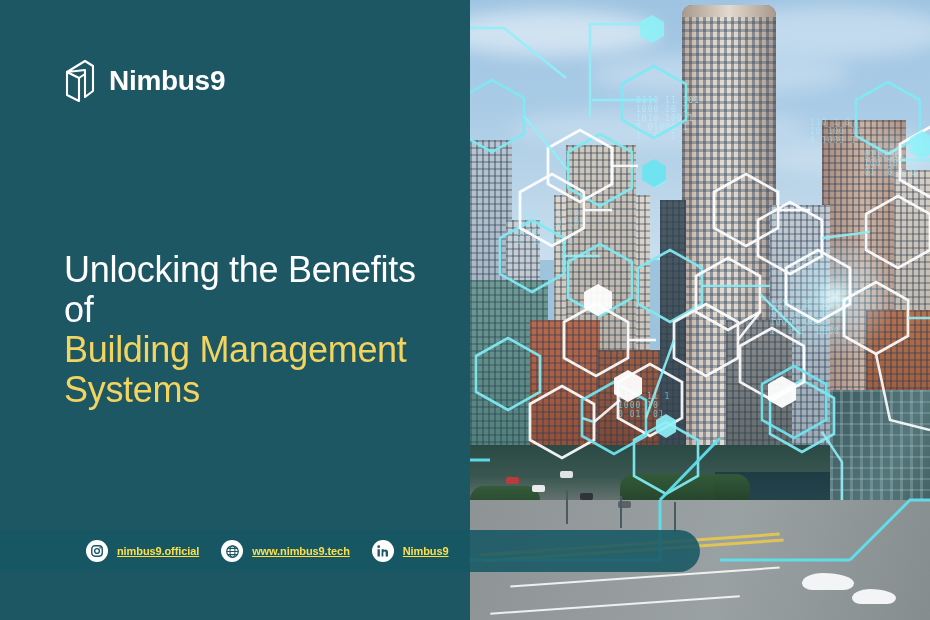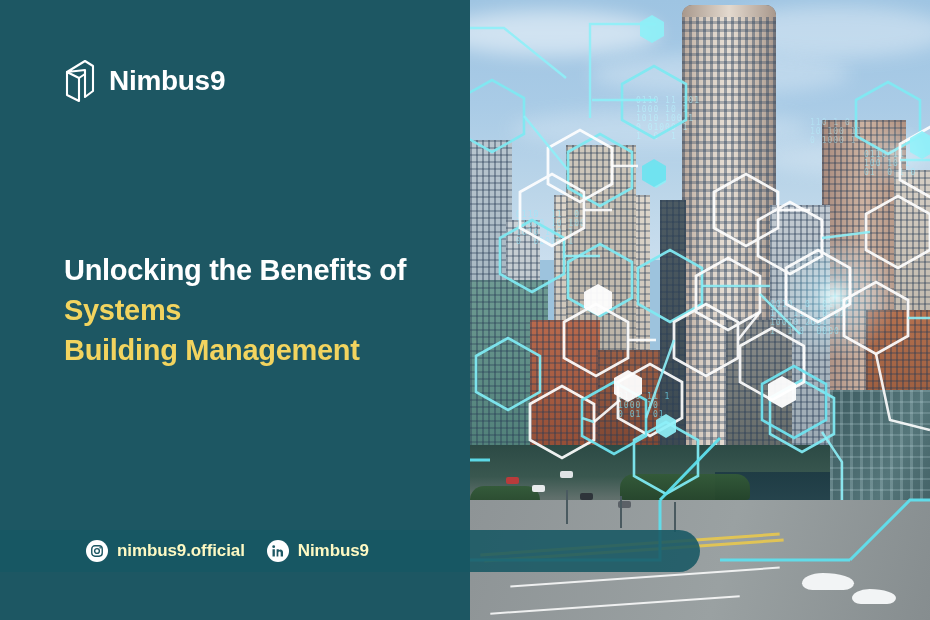--- a/index.html
+++ b/index.html
@@ -49,33 +49,33 @@
   .binary { position:absolute; color:rgba(150,235,255,.55); font-family:"DejaVu Sans Mono", monospace;
             font-size:8px; line-height:9px; letter-spacing:1px; white-space:pre; pointer-events:none; }
 
   
   .panel { position:absolute; left:0; top:0; width:470px; height:620px; background:#1d5763; }
 
   .logo { position:absolute; left:64px; top:58px; display:flex; align-items:center; gap:13px; }
   .logo-word { color:#ffffff; font-size:28px; font-weight:bold; letter-spacing:-.3px; }
 
   .headline { position:absolute; left:64px; top:250px; width:390px;
-              font-size:29px; line-height:40px; font-weight:bold; letter-spacing:-.3px; }
+              font-size:36px; line-height:40px; font-weight:normal; letter-spacing:-.3px; }
   .l-white { color:#ffffff; display:block; }
   .l-yellow { color:#f2d45f; display:block; }
 
   
   .social { position:absolute; left:0; top:530px; height:42px; width:700px;
             background:rgba(23,88,99,.88); border-radius:0 21px 21px 0;
             display:flex; align-items:center; padding-left:86px; gap:0; }
   .sitem { display:flex; align-items:center; gap:9px; margin-right:22px; }
   .sitem:last-child { margin-right:0; }
   .sicon { width:22px; height:22px; border-radius:50%; background:#ffffff;
            display:flex; align-items:center; justify-content:center; flex:0 0 auto; }
-  .slabel { color:#fef9c3; font-size:17px; font-weight:bold; letter-spacing:-.1px; white-space:nowrap; }
+  .slabel { color:#fde047; font-size:11px; font-weight:bold; letter-spacing:-.1px; white-space:nowrap;text-decoration:underline; }
 </style>
 </head>
 <body>
 
 <div class="poster">
 
   <div class="photo-pane">
 
     <div class="sky"></div>
     <div class="cloud" style="left:-30px;top:10px;width:220px;height:46px;"></div>
@@ -285,38 +285,48 @@
       <svg width="32" height="46" viewBox="0 0 32 46">
         <path d="M3 14 L21 3 L29 8 L29 33 L21 39 L21 12 Z" fill="none" stroke="#ffffff" stroke-width="2.1" stroke-linejoin="round"></path>
         <path d="M3 14 L15 20 L15 43 L3 37 Z" fill="none" stroke="#ffffff" stroke-width="2.1" stroke-linejoin="round"></path>
         <path d="M15 20 L21 16" fill="none" stroke="#ffffff" stroke-width="2.1"></path>
       </svg>
       <span class="logo-word">Nimbus9</span>
     </div>
 
     <div class="headline">
       <span class="l-white">Unlocking the Benefits of</span>
+      <span class="l-yellow">Building Management</span>
       <span class="l-yellow">Systems</span>
-      <span class="l-yellow">Building Management</span>
     </div>
   </div>
 
   <div class="social">
 
     <div class="sitem">
       <span class="sicon">
         <svg width="14" height="14" viewBox="0 0 24 24">
           <rect x="3" y="3" width="18" height="18" rx="5.4" fill="none" stroke="#1d5763" stroke-width="2.4"></rect>
           <circle cx="12" cy="12" r="4.1" fill="none" stroke="#1d5763" stroke-width="2.4"></circle>
           <circle cx="17.4" cy="6.6" r="1.4" fill="#1d5763"></circle>
         </svg>
       </span>
       <span class="slabel">nimbus9.official</span>
     </div>
 
+    <div class="sitem">
+      <span class="sicon">
+        <svg width="15" height="15" viewBox="0 0 24 24">
+          <circle cx="12" cy="12" r="9.2" fill="none" stroke="#1d5763" stroke-width="2"></circle>
+          <ellipse cx="12" cy="12" rx="4" ry="9.2" fill="none" stroke="#1d5763" stroke-width="1.7"></ellipse>
+          <path d="M3 12 H21 M4.6 7 H19.4 M4.6 17 H19.4" stroke="#1d5763" stroke-width="1.7" fill="none"></path>
+        </svg>
+      </span>
+      <span class="slabel">www.nimbus9.tech</span>
+    </div>
 
     <div class="sitem">
       <span class="sicon">
         <svg width="14" height="14" viewBox="0 0 24 24">
           <rect x="2.6" y="9" width="4" height="12.4" fill="#1d5763"></rect>
           <circle cx="4.6" cy="4.6" r="2.4" fill="#1d5763"></circle>
           <path d="M9.6 9 h3.8 v1.9 a4.2 4.2 0 0 1 7.2 3 v7.5 h-4 v-6.6 a2 2 0 0 0 -4 0 v6.6 h-3 z" fill="#1d5763"></path>
         </svg>
       </span>
       <span class="slabel">Nimbus9</span>

